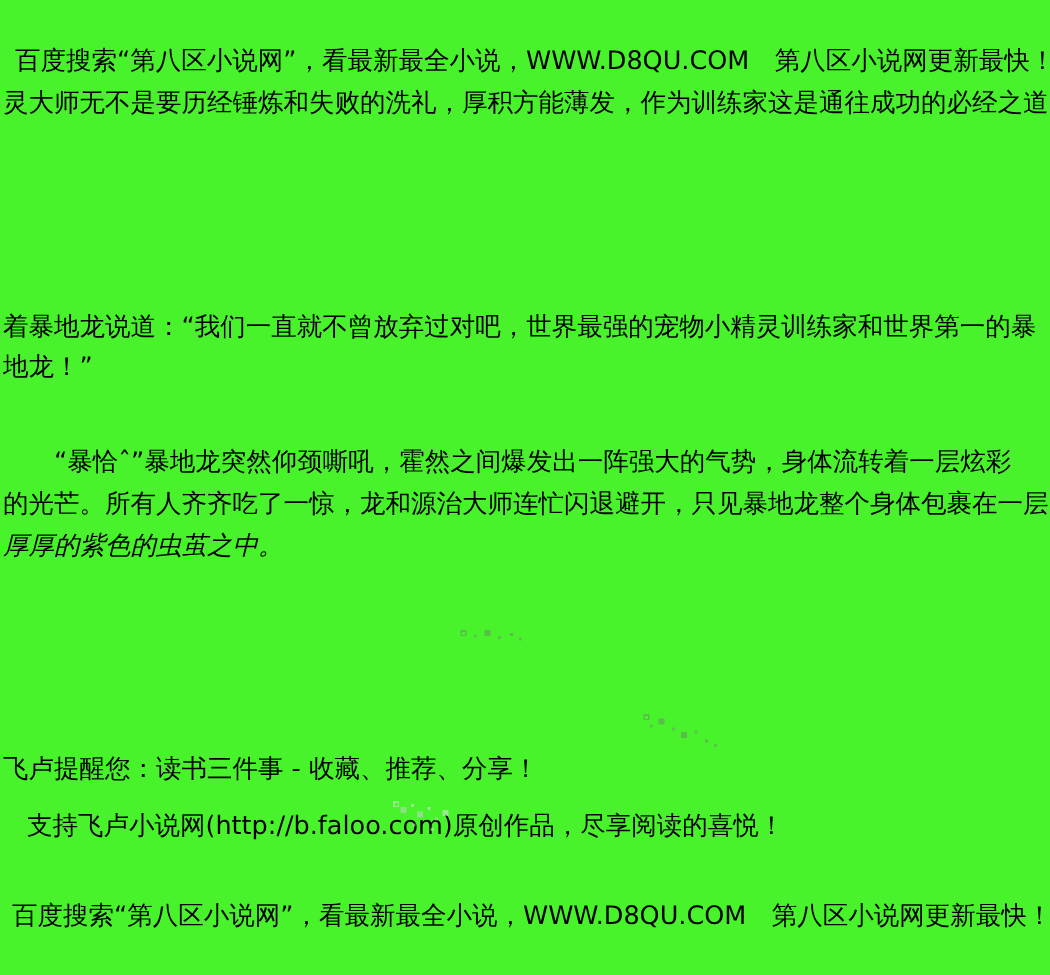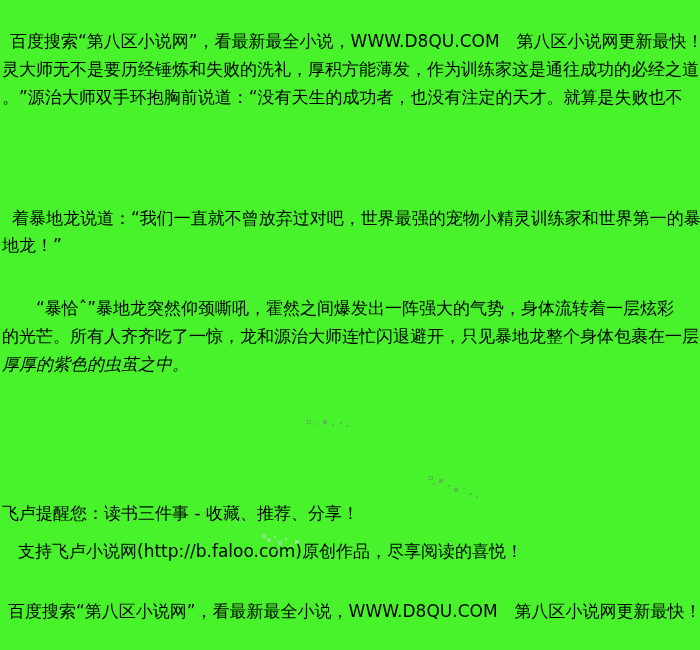--- a/index.html
+++ b/index.html
@@ -47,23 +47,22 @@
                 16px 7px 0 1px #bcd6bc, 22px 3px 0 0 #cfe8cf, 27px 10px 0 0 #bcd6bc,
                 33px 6px 0 1px #cfe8cf, 12px 14px 0 0 #bcd6bc, 24px 17px 0 0 #cfe8cf;
   }
 </style>
 </head>
 <body style="background: rgb(72, 243, 43); color: rgb(0, 0, 0);">
 
 <div class="page">
   <div class="line" style="top:33px;  left:10px;">百度搜索“第八区小说网”，看最新最全小说，WWW.D8QU.COM　第八区小说网更新最快！</div>
   <div class="line" style="top:61px;  left:2px;">灵大师无不是要历经锤炼和失败的洗礼，厚积方能薄发，作为训练家这是通往成功的必经之道</div>
-  <div class="line" style="top:89px;  left:2px;">。”源治大师双手环抱胸前说道：“没有天生的成功者，也没有注定的天才。就算是失败也不</div>
 
-  <div class="line" style="top:210px; left:12px;">着暴地龙说道：“我们一直就不曾放弃过对吧，世界最强的宠物小精灵训练家和世界第一的暴</div>
+  <div class="line" style="top:210px; left:2px;">着暴地龙说道：“我们一直就不曾放弃过对吧，世界最强的宠物小精灵训练家和世界第一的暴</div>
   <div class="line" style="top:237px; left:2px;">地龙！”</div>
 
   <div class="line" style="top:328px; left:2px;">的光芒。所有人齐齐吃了一惊，龙和源治大师连忙闪退避开，只见暴地龙整个身体包裹在一层</div>
   <div class="line" style="top:300px; left:36px;">“暴恰ˆ”暴地龙突然仰颈嘶吼，霍然之间爆发出一阵强大的气势，身体流转着一层炫彩</div>
   <div class="line" style="top:356px; left:2px;font-style:italic;">厚厚的紫色的虫茧之中。</div>
 
 
   <div class="line" style="top:483px; left:2px;margin-top:22px;">飞卢提醒您：读书三件事 - 收藏、推荐、分享！</div>
   <div class="line" style="top:543px; left:2px;margin-left:16px;">支持飞卢小说网(http://b.faloo.com)原创作品，尽享阅读的喜悦！</div>
   <div class="line" style="top:603px; left:8px;">百度搜索“第八区小说网”，看最新最全小说，WWW.D8QU.COM　第八区小说网更新最快！</div>

